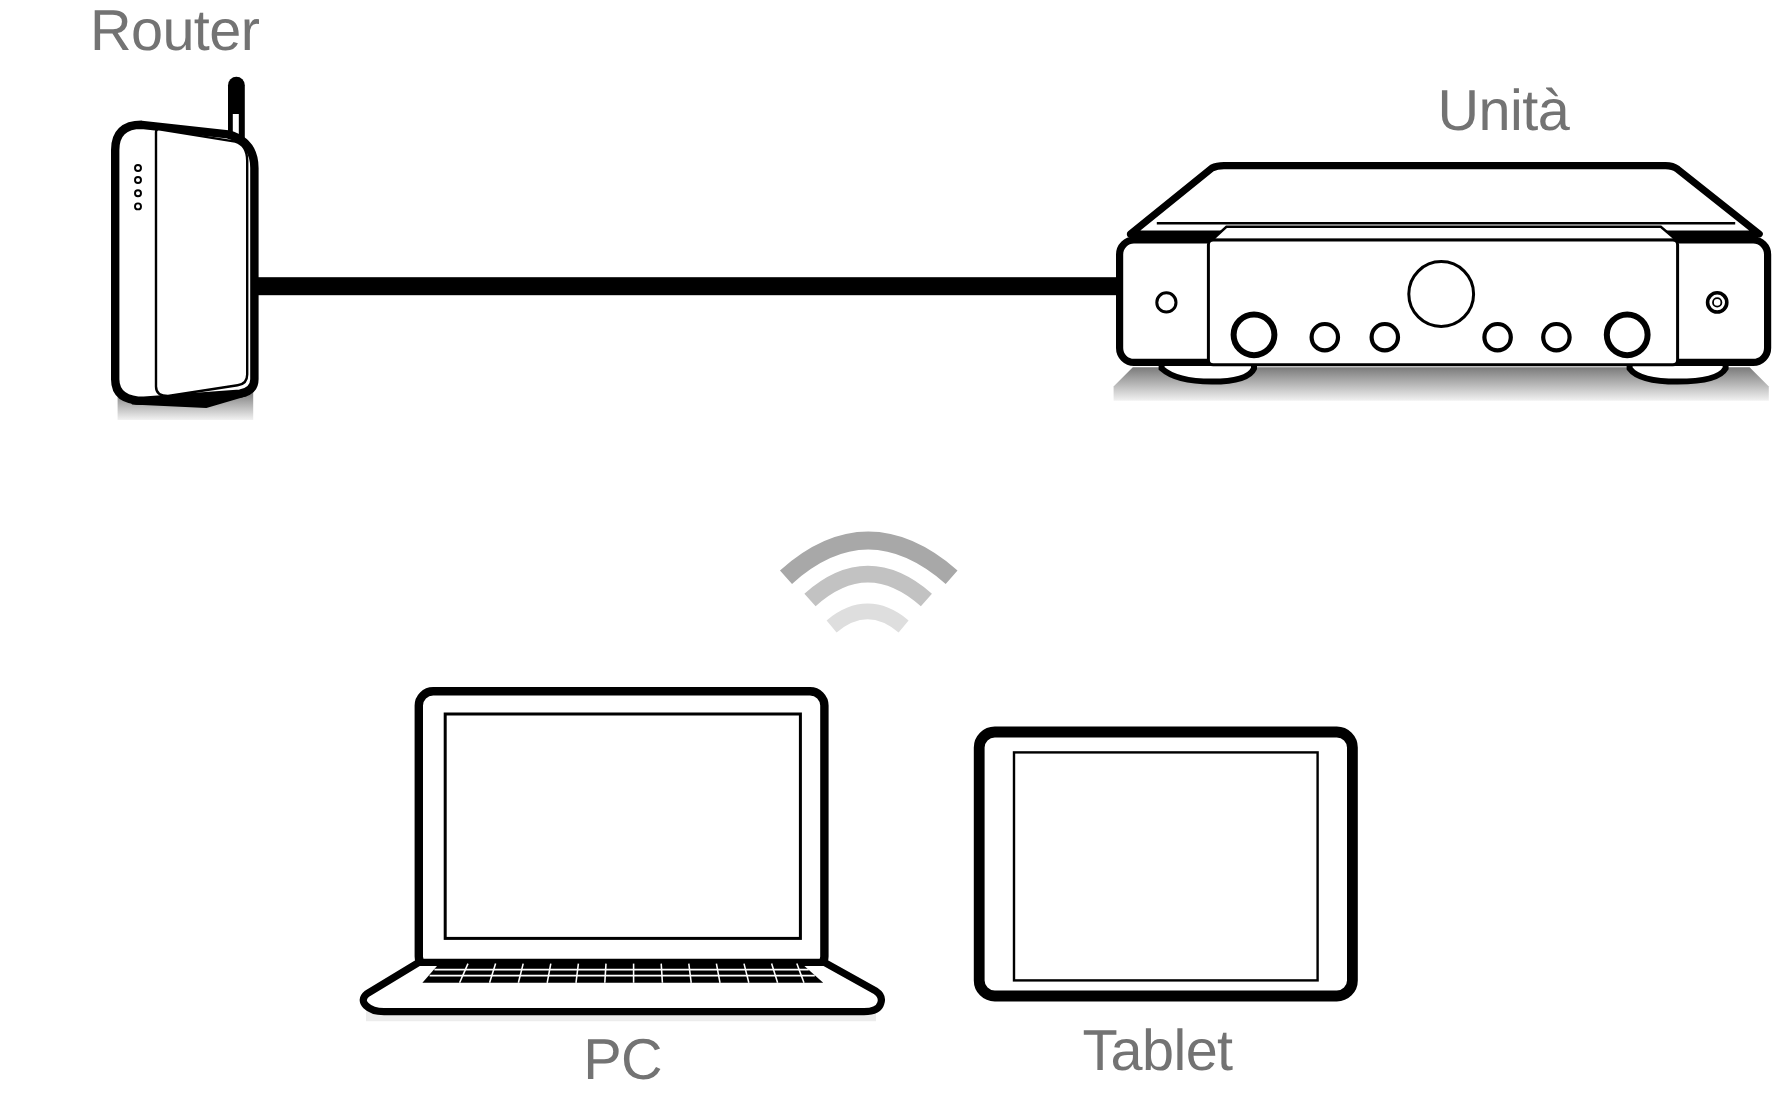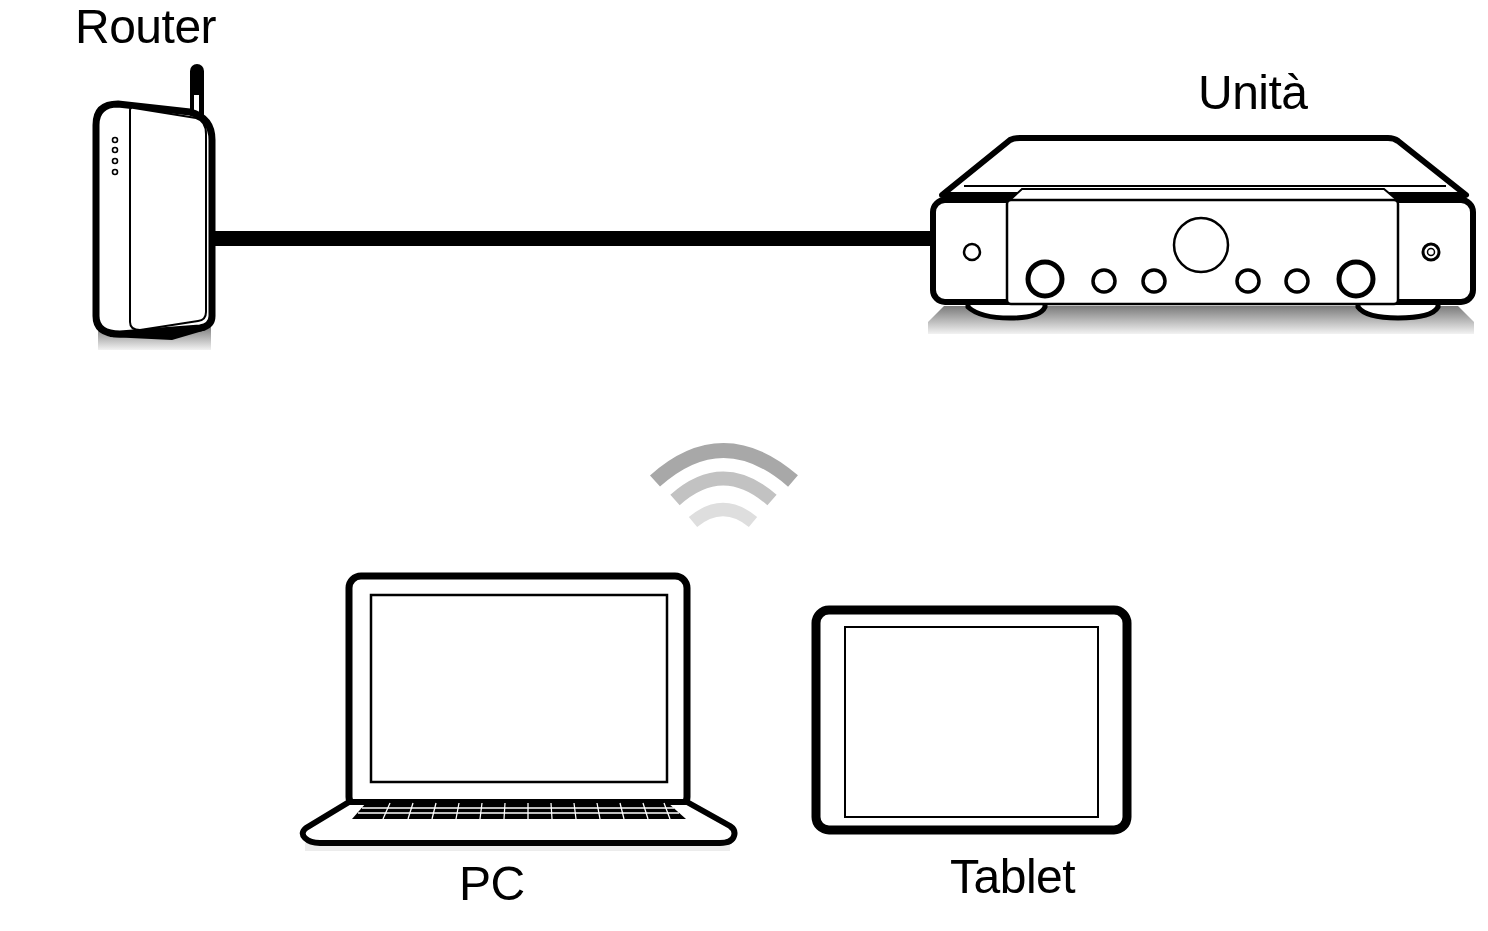--- a/index.html
+++ b/index.html
@@ -1,23 +1,23 @@
 <!DOCTYPE html>
 <html><head>
   <meta charset="utf-8">
   <style>
     html, body { margin: 0; padding: 0; background: #ffffff; }
     body { width: 1488px; height: 931px; position: relative; overflow: hidden;
            font-family: "Liberation Sans", "DejaVu Sans", sans-serif; }
-    .label { position: absolute; color: #000000; font-size: 48px; line-height: 1;
+    .label { position: absolute; color: #737373; font-size: 48px; line-height: 1;
              white-space: nowrap; letter-spacing: -0.5px; }
     #lbl-router { left: 75px; top: 3px; }
     #lbl-unit   { left: 1198px; top: 69px; }
-    #lbl-pc     { left: 459px; top: 860px; }
-    #lbl-tablet { left: 950px; top: 853px; text-align: center; }
+    #lbl-pc     { left: 486px; top: 860px; }
+    #lbl-tablet { left: 902px; top: 853px; text-align: center; }
     svg.scene { position: absolute; left: 0; top: 0; }
   </style>
 </head>
 <body>
 
 <svg class="scene" width="1488" height="931" viewBox="0 0 1488 931" xmlns="http://www.w3.org/2000/svg">
   <defs>
     <linearGradient id="shadowGrad" x1="0" y1="0" x2="0" y2="1">
       <stop offset="0" stop-color="#7a7a7a"></stop>
       <stop offset="1" stop-color="#f2f2f2"></stop>

